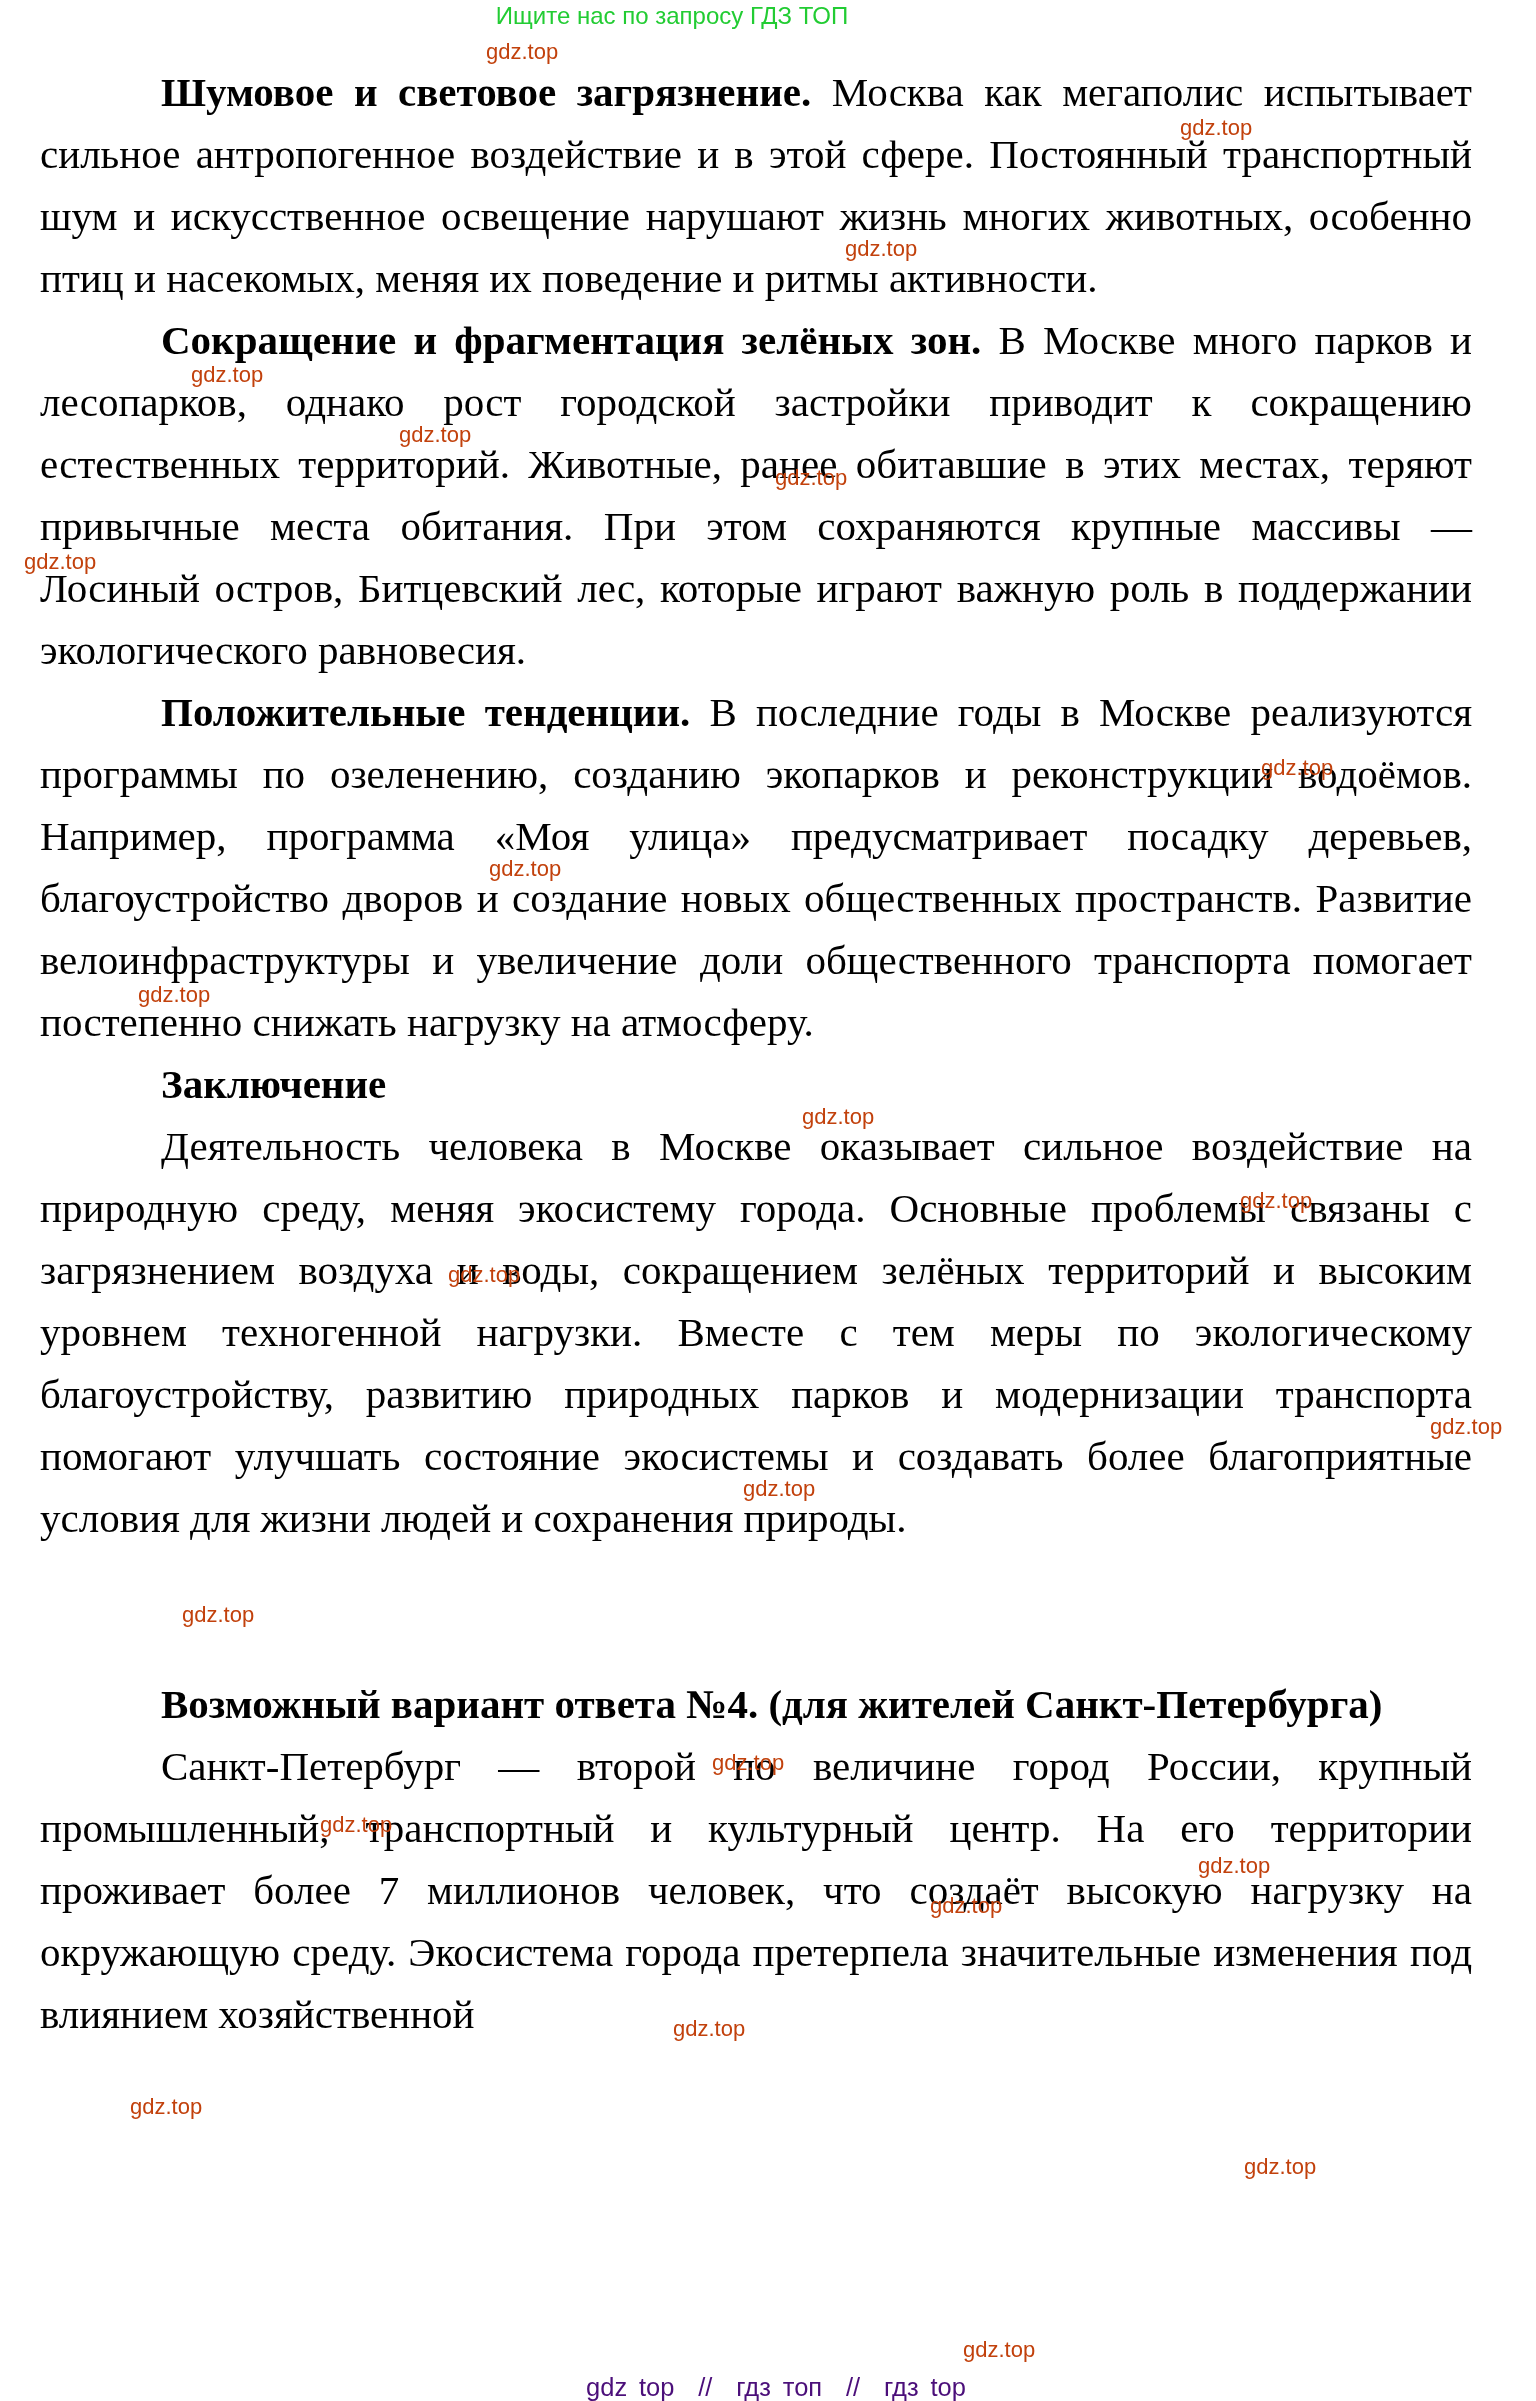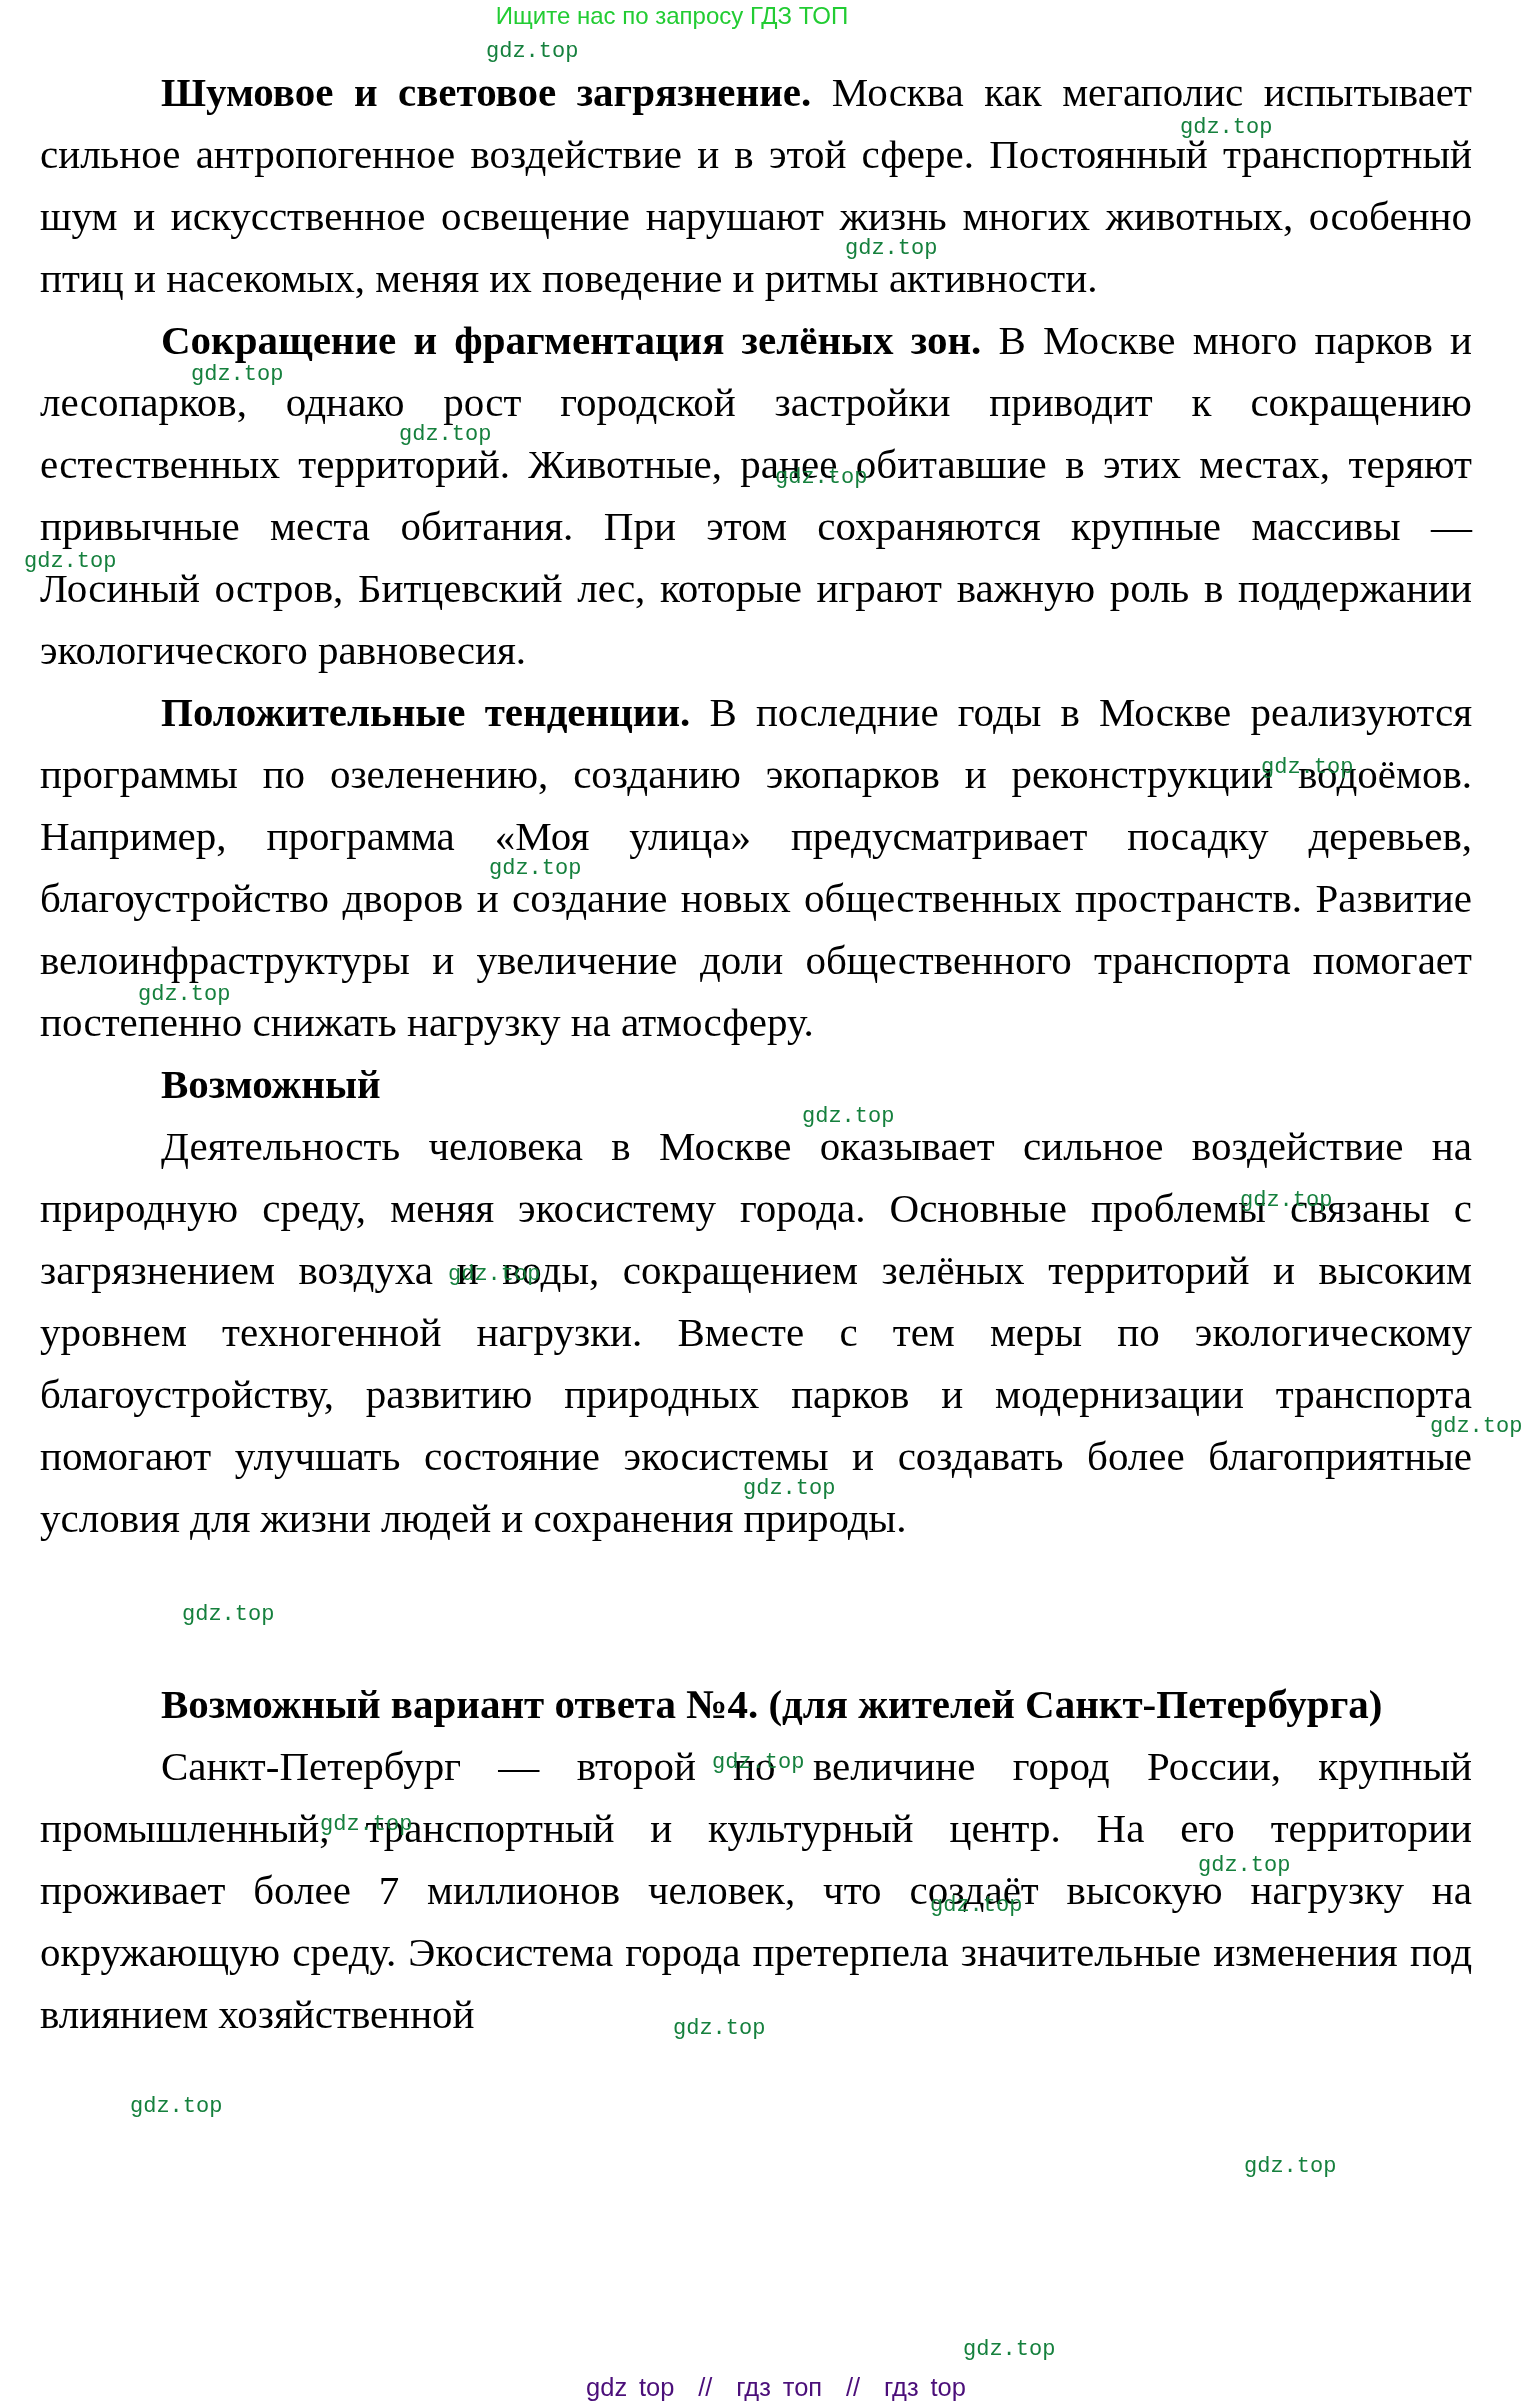--- a/index.html
+++ b/index.html
@@ -11,39 +11,39 @@
   }
   .page {
     position: absolute; left: 40px; top: 61px; width: 1432px;
     font-family: "Liberation Serif", serif; font-size: 41px; line-height: 62px;
     color: #000;
   }
   .page p { margin: 0; text-align: justify; text-indent: 121px; }
   .page b { font-weight: bold; }
   .gap { height: 124px; }
   .wm {
-    position: absolute; font-family: Liberation Mono, monospace; font-size: 22px;
-    color: #15803d; line-height: 24px; white-space: nowrap;
+    position: absolute; font-family: Liberation Sans, sans-serif; font-size: 22px;
+    color: #c2410c; line-height: 24px; white-space: nowrap;
   }
   .footer {
     position: absolute; left: 0; top: 2374px; width: 1536px; text-align: center;
     font-family: "Liberation Sans", sans-serif; font-size: 25.5px; color: #4b0f7a;
     line-height: 27px; word-spacing: 4.8px;
   }
 </style>
 </head>
 <body>
 
 <div class="top-banner">Ищите нас по запросу ГДЗ ТОП</div>
 
 <div class="page">
   <p><b>Шумовое и световое загрязнение.</b><span> Москва как мегаполис испытывает сильное антропогенное воздействие и в этой сфере. Постоянный транспортный шум и искусственное освещение нарушают жизнь многих животных, особенно птиц и насекомых, меняя их поведение и ритмы активности.</span></p>
   <p><b>Сокращение и фрагментация зелёных зон.</b><span> В Москве много парков и лесопарков, однако рост городской застройки приводит к сокращению естественных территорий. Животные, ранее обитавшие в этих местах, теряют привычные места обитания. При этом сохраняются крупные массивы — Лосиный остров, Битцевский лес, которые играют важную роль в поддержании экологического равновесия.</span></p>
   <p><b>Положительные тенденции.</b><span> В последние годы в Москве реализуются программы по озеленению, созданию экопарков и реконструкции водоёмов. Например, программа «Моя улица» предусматривает посадку деревьев, благоустройство дворов и создание новых общественных пространств. Развитие велоинфраструктуры и увеличение доли общественного транспорта помогает постепенно снижать нагрузку на атмосферу.</span></p>
-  <p><b>Возможный</b></p>
+  <p><b>Заключение</b></p>
   <p><span>Деятельность человека в Москве оказывает сильное воздействие на природную среду, меняя экосистему города. Основные проблемы связаны с загрязнением воздуха и воды, сокращением зелёных территорий и высоким уровнем техногенной нагрузки. Вместе с тем меры по экологическому благоустройству, развитию природных парков и модернизации транспорта помогают улучшать состояние экосистемы и создавать более благоприятные условия для жизни людей и сохранения природы.</span></p>
   <div class="gap"></div>
   <p><b>Возможный вариант ответа №4. (для жителей Санкт-Петербурга)</b></p>
   <p><span>Санкт-Петербург — второй по величине город России, крупный промышленный, транспортный и культурный центр. На его территории проживает более 7 миллионов человек, что создаёт высокую нагрузку на окружающую среду. Экосистема города претерпела значительные изменения под влиянием хозяйственной</span></p>
 </div>
 
 <div id="watermarks">
     <div class="wm" style="left: 486px; top: 40px;">gdz.top</div>
     <div class="wm" style="left: 1180px; top: 116px;">gdz.top</div>
     <div class="wm" style="left: 845px; top: 237px;">gdz.top</div>

